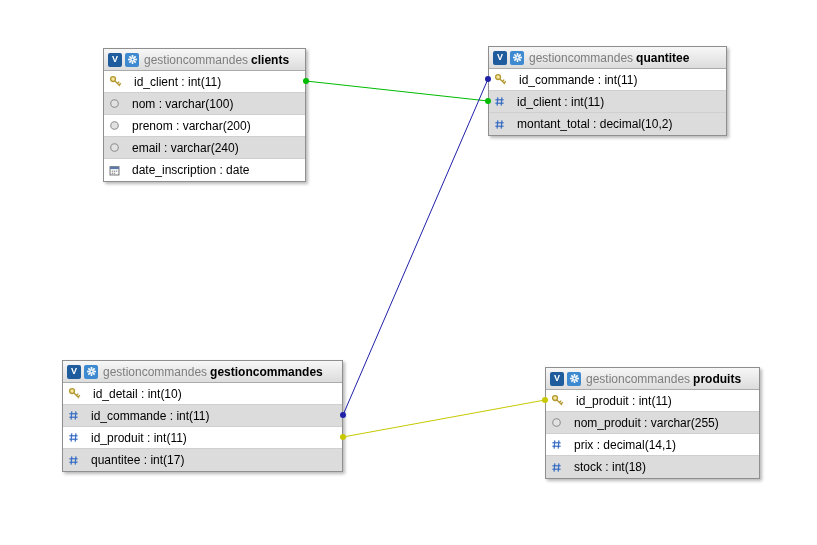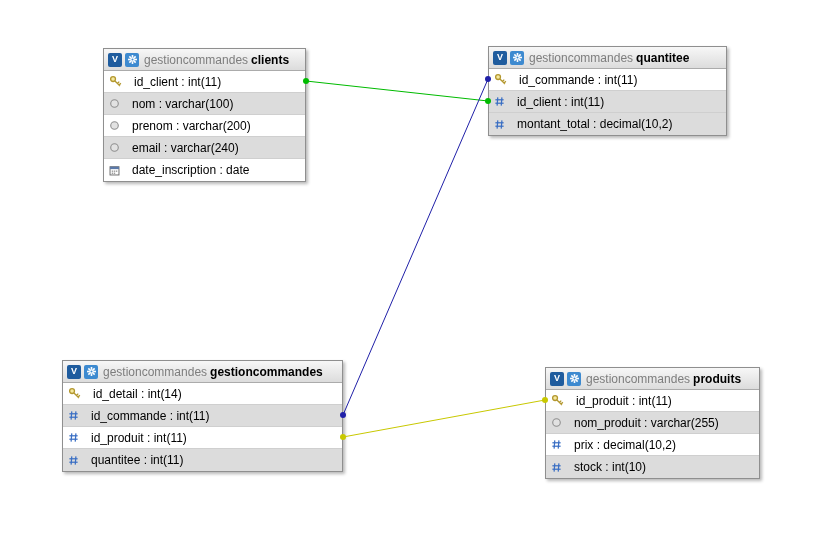--- a/index.html
+++ b/index.html
@@ -233,21 +233,21 @@
           </svg>
         </span>
         <span class="schema">gestioncommandes</span>
         <span class="tname">gestioncommandes</span>
       </div>
       <div class="col-row">
         <svg class="col-icon" width="13" height="13" viewBox="0 0 16 16">
           <circle cx="5" cy="5" r="3" fill="#f5e9a0" stroke="#b3972e" stroke-width="1.6"></circle>
           <path d="M7.3 7.3 L13.6 13.6 M10.4 10.4 L12.6 8.2 M12.4 12.4 L14.6 10.2" stroke="#b3972e" stroke-width="1.6" fill="none"></path>
         </svg>
-        <span class="col-text">id_detail : int(14)</span>
+        <span class="col-text">id_detail : int(10)</span>
       </div>
       <div class="col-row alt">
         <svg class="col-icon" width="11" height="11" viewBox="0 0 16 16">
           <g stroke="#3a6fc4" stroke-width="1.8" fill="none">
             <line x1="5.5" y1="2" x2="4.5" y2="14"></line>
             <line x1="11.5" y1="2" x2="10.5" y2="14"></line>
             <line x1="2" y1="5.5" x2="14" y2="5.5"></line>
             <line x1="2" y1="10.5" x2="14" y2="10.5"></line>
           </g>
         </svg>
@@ -266,21 +266,21 @@
       </div>
       <div class="col-row alt">
         <svg class="col-icon" width="11" height="11" viewBox="0 0 16 16">
           <g stroke="#3a6fc4" stroke-width="1.8" fill="none">
             <line x1="5.5" y1="2" x2="4.5" y2="14"></line>
             <line x1="11.5" y1="2" x2="10.5" y2="14"></line>
             <line x1="2" y1="5.5" x2="14" y2="5.5"></line>
             <line x1="2" y1="10.5" x2="14" y2="10.5"></line>
           </g>
         </svg>
-        <span class="col-text">quantitee : int(11)</span>
+        <span class="col-text">quantitee : int(17)</span>
       </div>
     </div>
     <div class="table-card" style="left: 545px; top: 367px; width: 215px;">
       <div class="table-header">
         <span class="btn v-btn">V</span>
         <span class="btn gear-btn">
           <svg width="11" height="11" viewBox="0 0 16 16">
             <g stroke="#ffffff" stroke-width="2.4">
               <line x1="8" y1="1.5" x2="8" y2="5"></line>
               <line x1="8" y1="11" x2="8" y2="14.5"></line>
@@ -313,27 +313,27 @@
       </div>
       <div class="col-row">
         <svg class="col-icon" width="11" height="11" viewBox="0 0 16 16">
           <g stroke="#3a6fc4" stroke-width="1.8" fill="none">
             <line x1="5.5" y1="2" x2="4.5" y2="14"></line>
             <line x1="11.5" y1="2" x2="10.5" y2="14"></line>
             <line x1="2" y1="5.5" x2="14" y2="5.5"></line>
             <line x1="2" y1="10.5" x2="14" y2="10.5"></line>
           </g>
         </svg>
-        <span class="col-text">prix : decimal(10,2)</span>
-      </div>
-      <div class="col-row alt">
-        <svg class="col-icon" width="11" height="11" viewBox="0 0 16 16">
-          <g stroke="#3a6fc4" stroke-width="1.8" fill="none">
-            <line x1="5.5" y1="2" x2="4.5" y2="14"></line>
-            <line x1="11.5" y1="2" x2="10.5" y2="14"></line>
-            <line x1="2" y1="5.5" x2="14" y2="5.5"></line>
-            <line x1="2" y1="10.5" x2="14" y2="10.5"></line>
-          </g>
-        </svg>
-        <span class="col-text">stock : int(10)</span>
+        <span class="col-text">prix : decimal(14,1)</span>
+      </div>
+      <div class="col-row alt">
+        <svg class="col-icon" width="11" height="11" viewBox="0 0 16 16">
+          <g stroke="#3a6fc4" stroke-width="1.8" fill="none">
+            <line x1="5.5" y1="2" x2="4.5" y2="14"></line>
+            <line x1="11.5" y1="2" x2="10.5" y2="14"></line>
+            <line x1="2" y1="5.5" x2="14" y2="5.5"></line>
+            <line x1="2" y1="10.5" x2="14" y2="10.5"></line>
+          </g>
+        </svg>
+        <span class="col-text">stock : int(18)</span>
       </div>
     </div>
   </div>
 
 </body></html>

